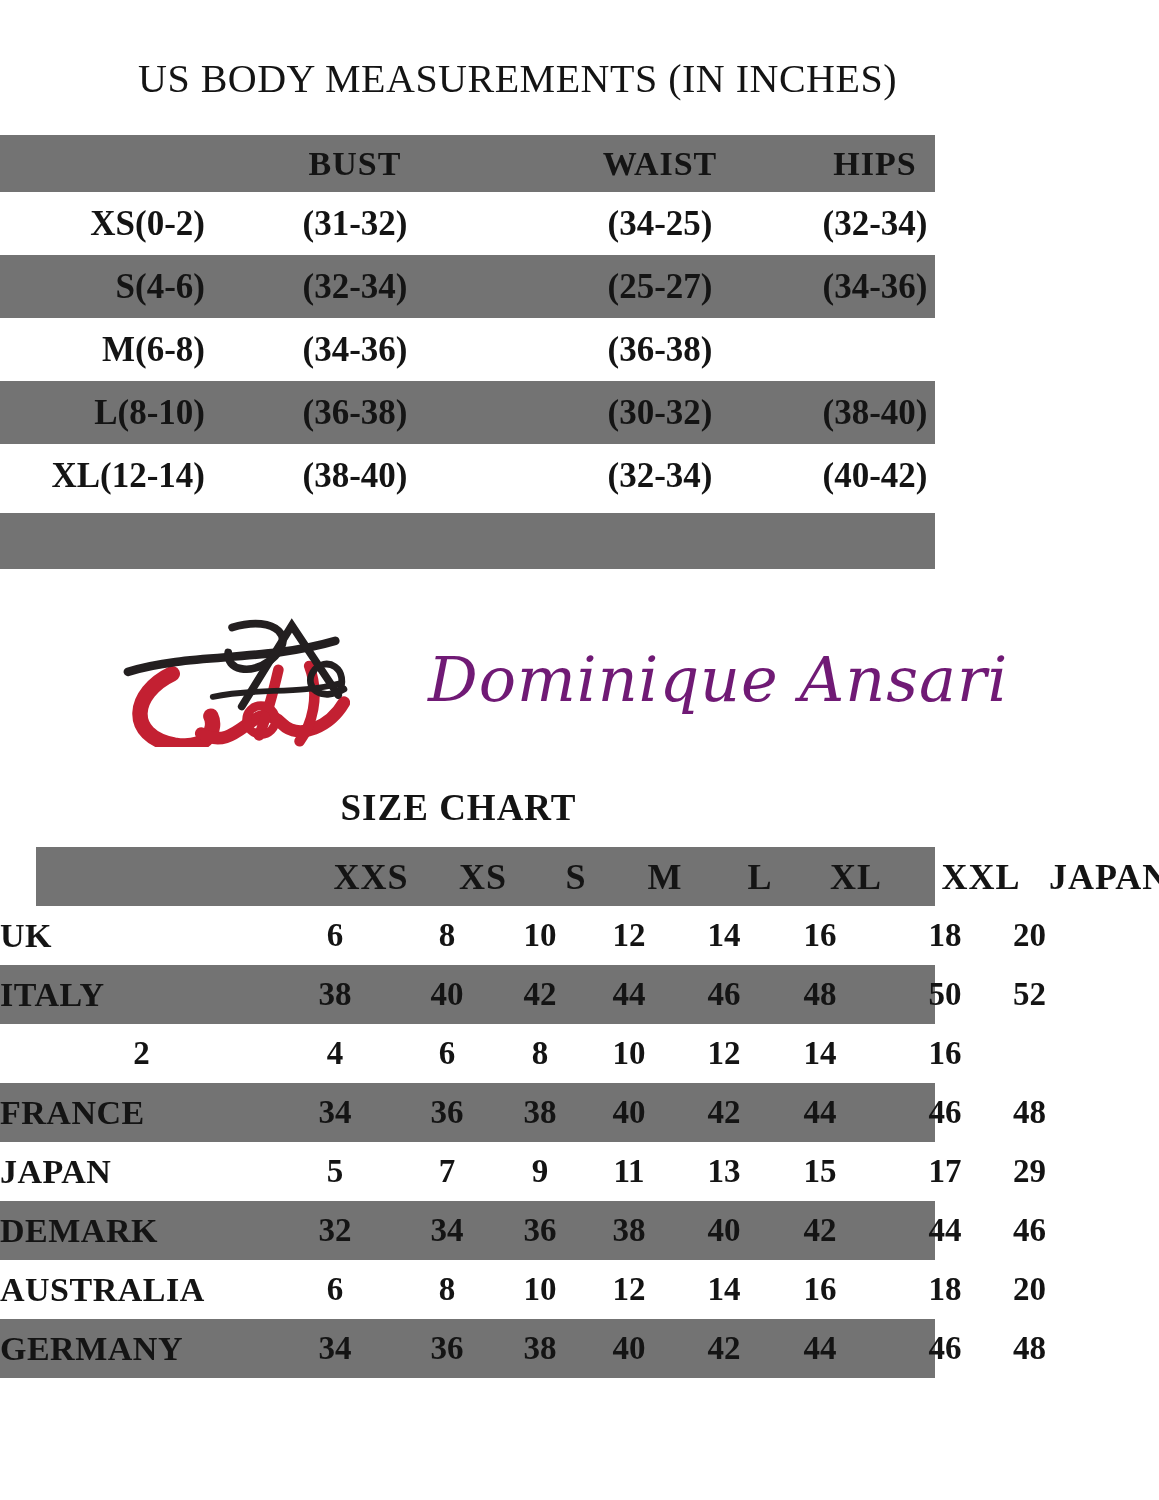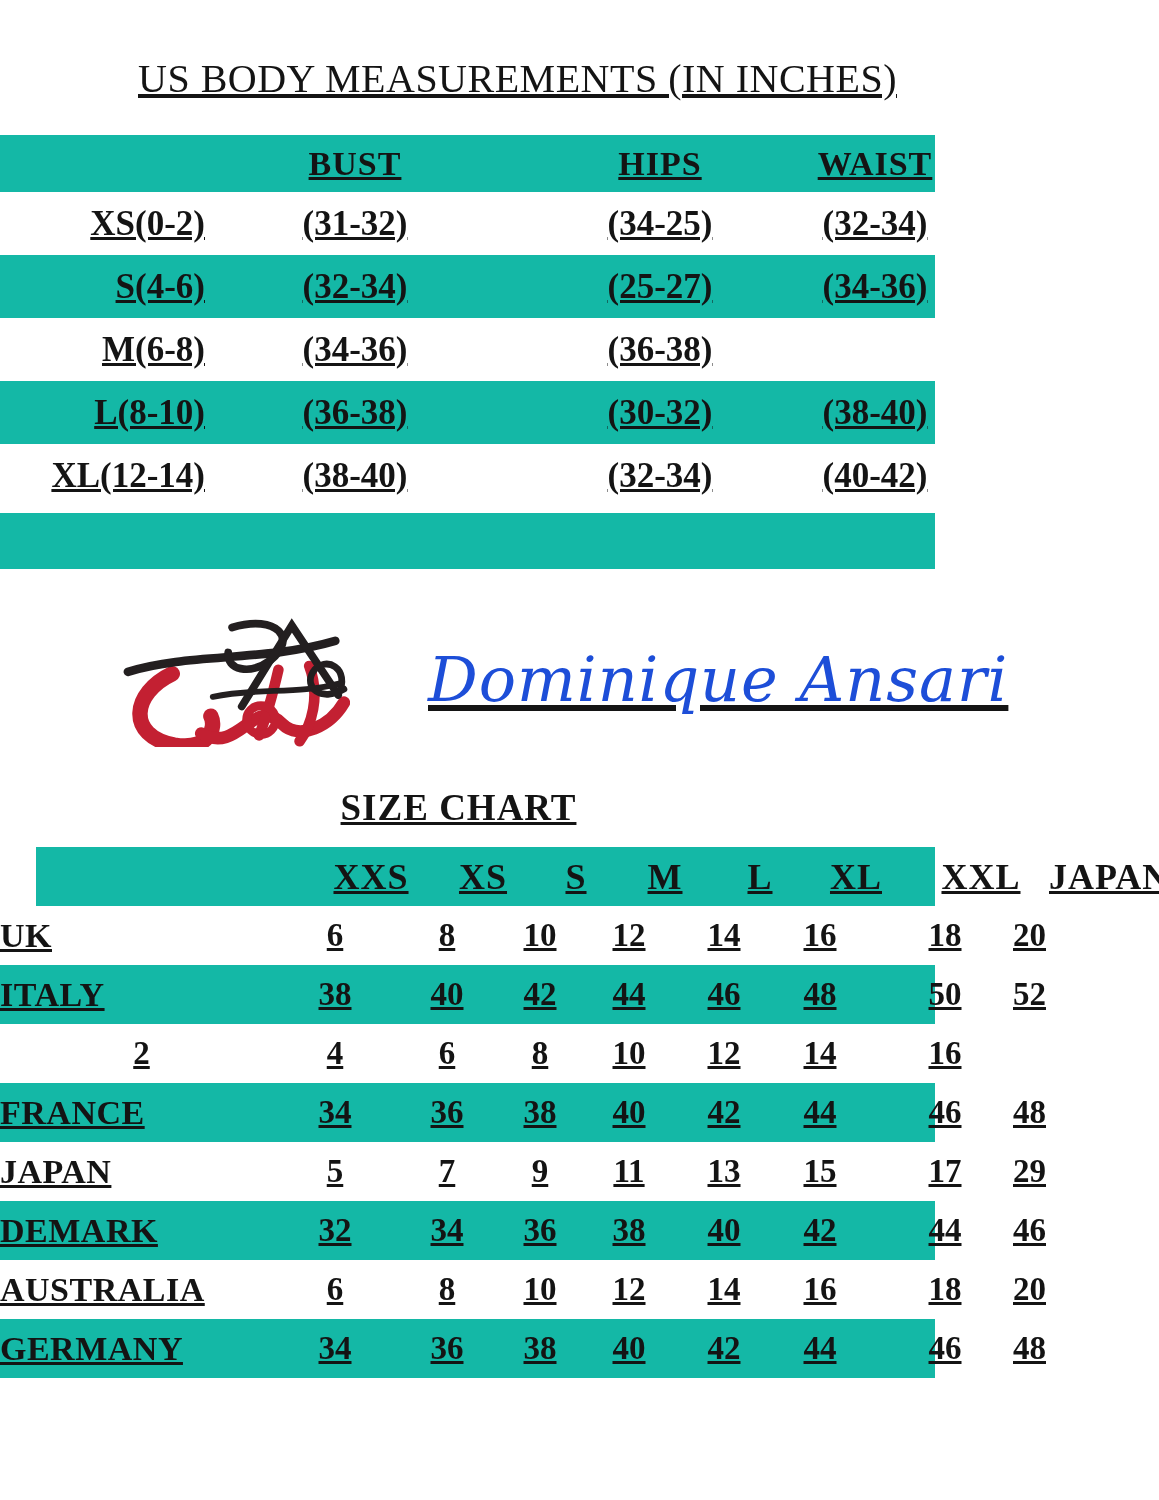--- a/index.html
+++ b/index.html
@@ -3,24 +3,24 @@
 <meta charset="utf-8">
 <style>
   html, body { margin:0; padding:0; }
   body {
     width:1159px; height:1500px;
     background:#ffffff;
     color:#141414;
     font-family:"Liberation Serif", serif;
     overflow:hidden;
   }
-  .page { width:935px; height:1500px; position:relative;text-decoration:underline; }
-
-  
-  .band { background:#14b8a6; }
+  .page { width:935px; height:1500px; position:relative; }
+
+  
+  .band { background:#737373; }
 
   
   .m-title {
     margin:0; padding:55px 0 0 100px;
     font-size:40px; line-height:48px; font-weight:normal;
     text-align:center; letter-spacing:0.5px;
   }
   .mtable { margin-top:32px; }
   .mrow {
     display:grid;
@@ -41,21 +41,21 @@
     padding-left:118px;
   }
   .brand-logo { flex:0 0 auto; }
   .brand-name {
     margin-left:78px;
     font-family:"DejaVu Serif", serif;
     font-style:italic;
     font-size:62px;
     letter-spacing:1px;
     white-space:nowrap;
-    color:#1d4ed8;
+    color:#701a75;
   }
 
   
   .s-title {
     margin:38px 18px 0 0;
     font-size:37px; line-height:46px; font-weight:bold;
     text-align:center; letter-spacing:1px;
   }
   .stable { margin-top:16px; }
   .srow {
@@ -76,22 +76,22 @@
 <body>
 
 <div class="page">
 
   <h1 class="m-title">US BODY MEASUREMENTS (IN INCHES)</h1>
 
   <div class="mtable">
     <div class="mrow mhead band">
       <div class="mcell label"></div>
       <div class="mcell">BUST</div>
+      <div class="mcell">WAIST</div>
       <div class="mcell">HIPS</div>
-      <div class="mcell">WAIST</div>
     </div>
 
     <div class="mrow">
       <div class="mcell label">XS(0-2)</div>
       <div class="mcell">(31-32)</div>
       <div class="mcell">(34-25)</div>
       <div class="mcell">(32-34)</div>
     </div>
     <div class="mrow band">
       <div class="mcell label">S(4-6)</div>

